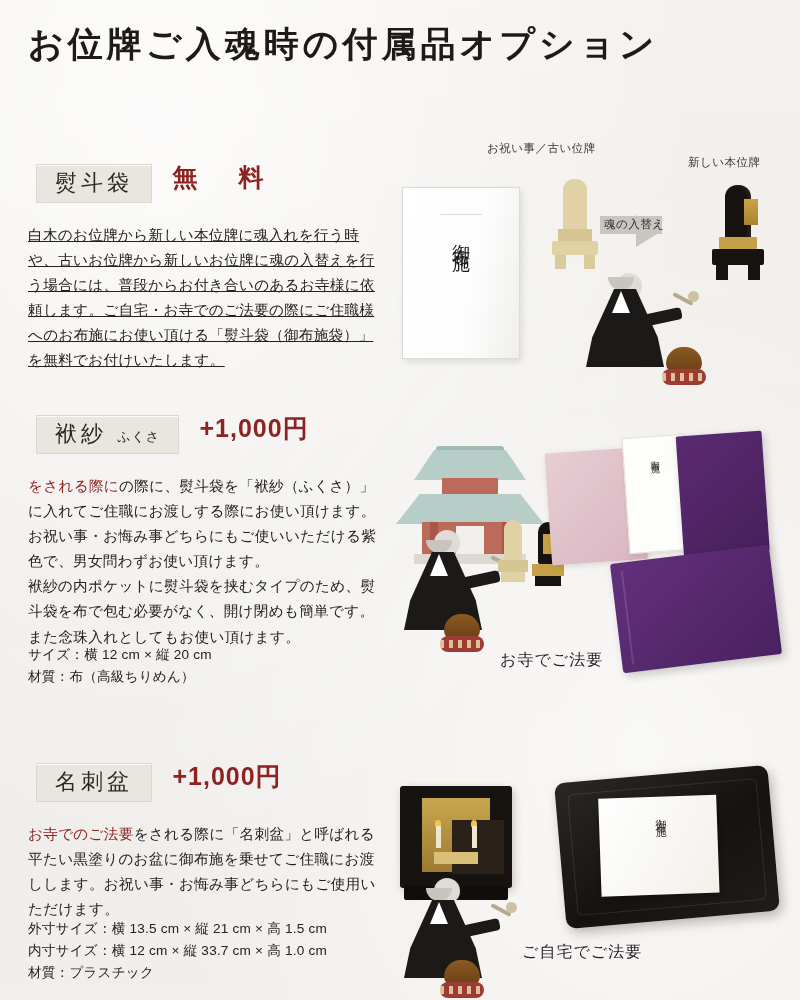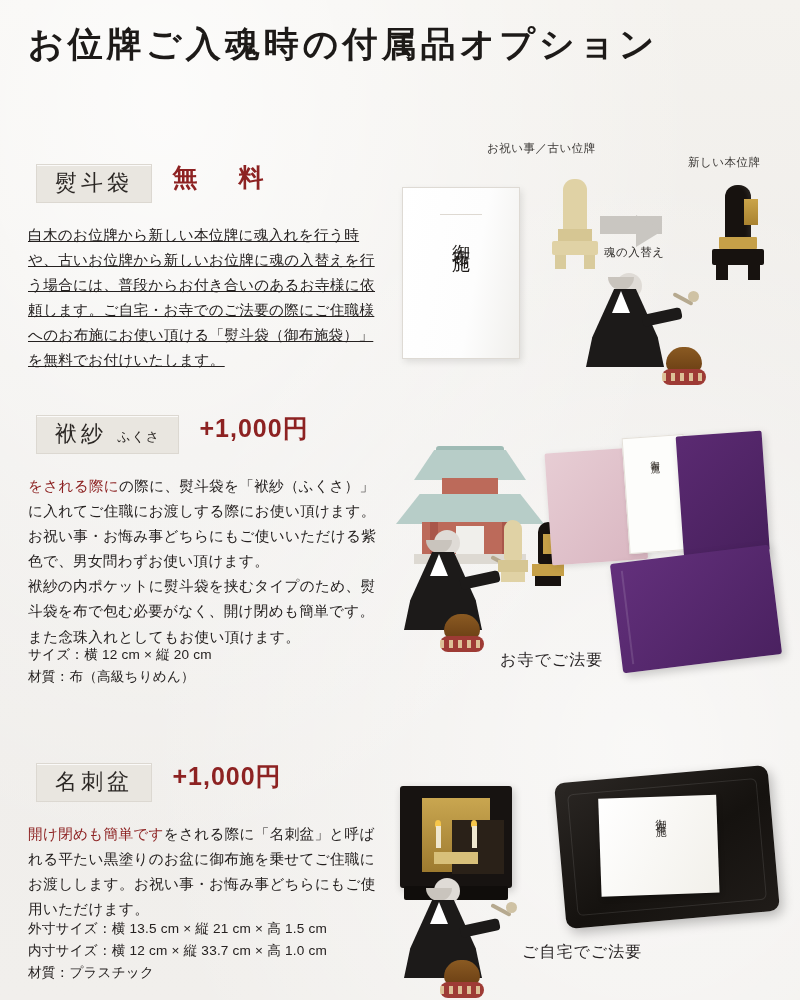--- a/index.html
+++ b/index.html
@@ -151,21 +151,20 @@
     position: absolute; left: 0; top: 7px; width: 62px; height: 18px; background: #c9c6c1;
   }
   .arrow .head {
     position: absolute; left: 60px; top: 0; width: 0; height: 0;
     border-top: 16px solid transparent; border-bottom: 16px solid transparent;
     border-left: 26px solid #c9c6c1;
   }
   .arrow .txt {
     position: absolute; left: 4px; top: 8px; font-size: 11.5px; color: #2a2724; letter-spacing: .5px;
     white-space: nowrap;
-    margin-top: 28px;
   }
 
   
   .ihai-black {
     position: absolute; left: 712px; top: 30px; width: 52px; height: 104px;
   }
   .ihai-black .top {
     position: absolute; left: 13px; top: 0; width: 26px; height: 54px;
     background: #17120f; border-radius: 12px 12px 2px 2px;
     box-shadow: inset -3px 0 4px rgba(255,255,255,.07);
@@ -528,21 +527,21 @@
     <div class="caption">お寺でご法要</div>
   </div>
 
   <div class="section" id="sec3">
     <div class="head">
       <span class="badge">名刺盆</span>
       <span class="price">+1,000円</span>
     </div>
 
     <div class="body-text">
-      <span class="hl">開け閉めも簡単です</span><span>をされる際に「名刺盆」と呼ばれる平たい黒塗りのお盆に御布施を乗せてご住職にお渡しします。お祝い事・お悔み事どちらにもご使用いただけます。</span>
+      <span class="hl">お寺でのご法要</span><span>をされる際に「名刺盆」と呼ばれる平たい黒塗りのお盆に御布施を乗せてご住職にお渡しします。お祝い事・お悔み事どちらにもご使用いただけます。</span>
     </div>
 
     <div class="spec">
       <div>外寸サイズ：横 13.5 cm × 縦 21 cm × 高 1.5 cm</div>
       <div>内寸サイズ：横 12 cm × 縦 33.7 cm × 高 1.0 cm</div>
       <div>材質：プラスチック</div>
     </div>
 
     <div class="butsudan">
       <div class="cab">

